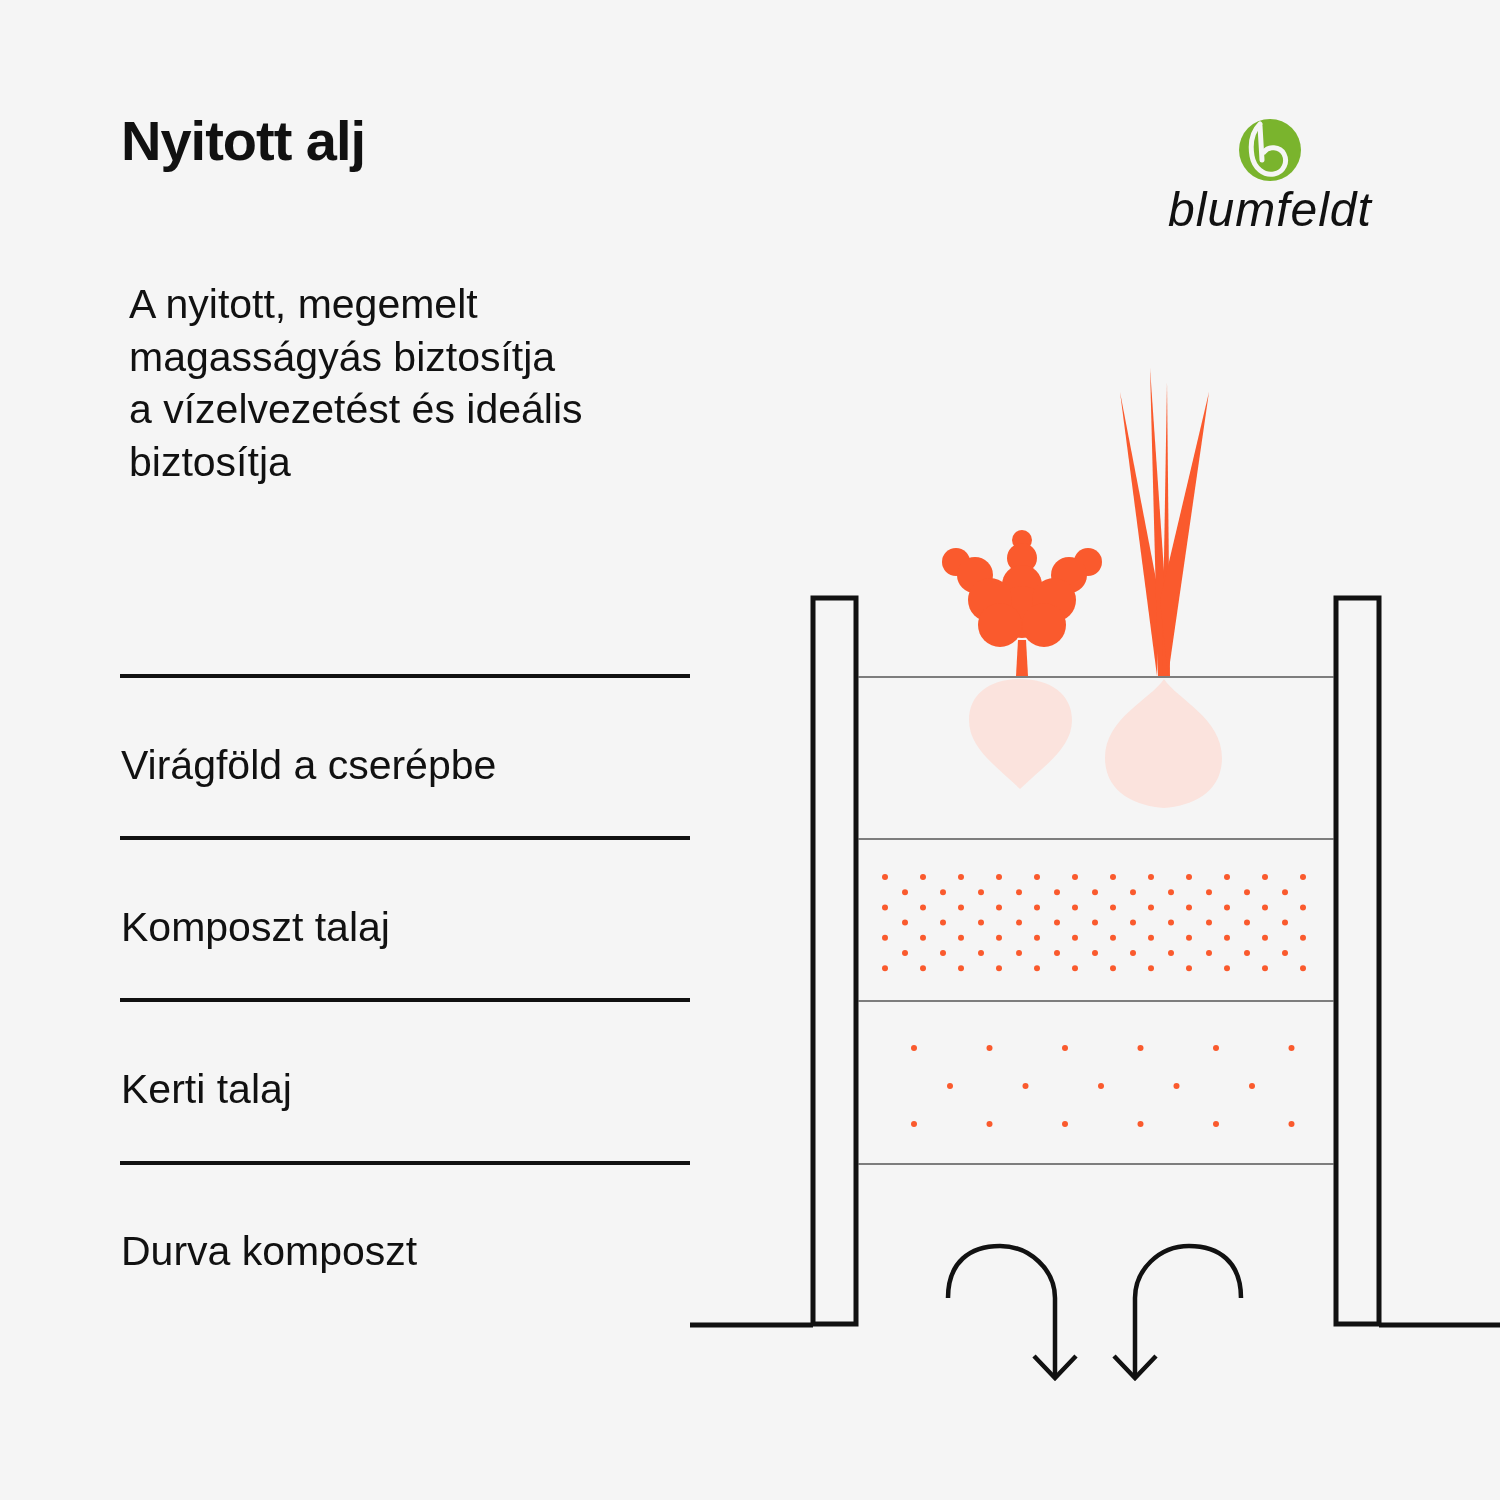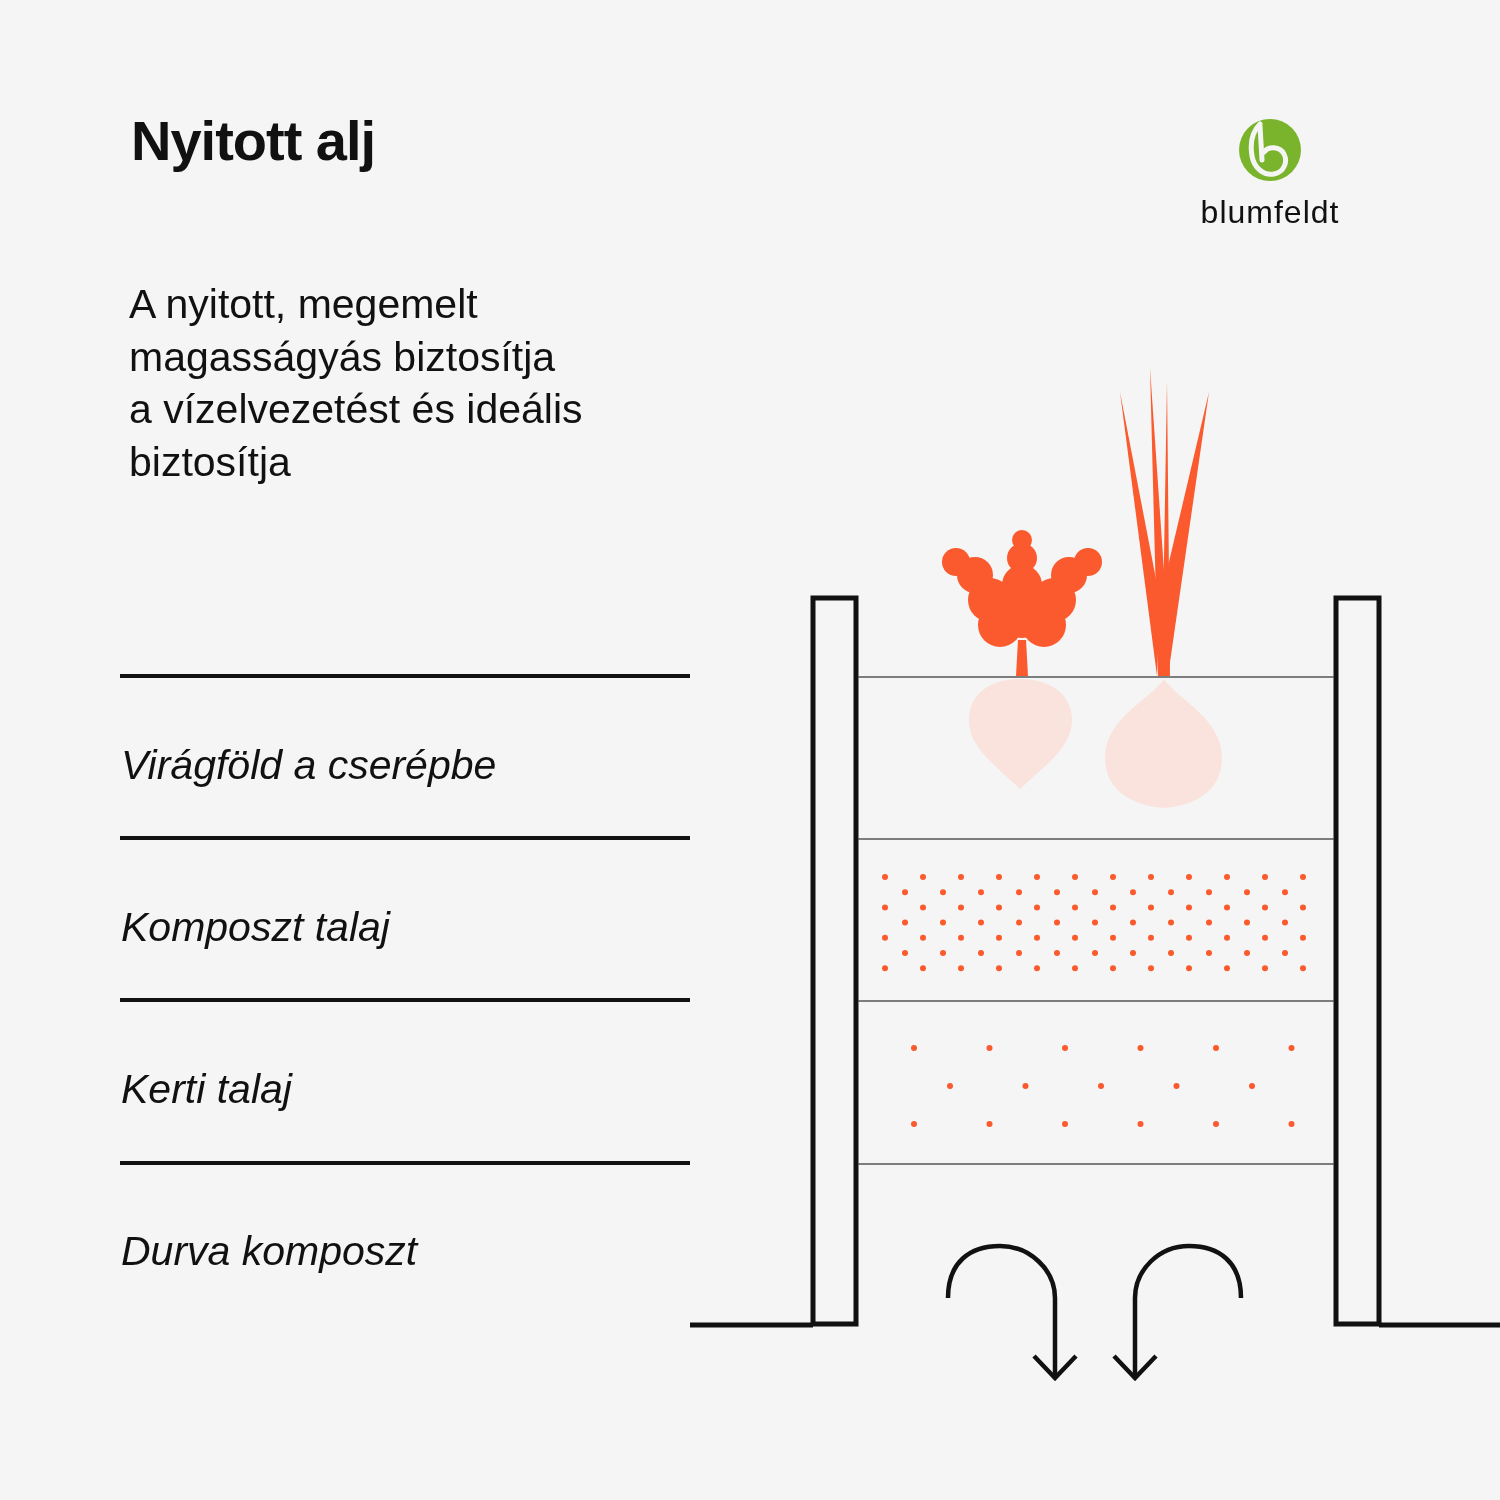--- a/index.html
+++ b/index.html
@@ -1,24 +1,24 @@
 <!DOCTYPE html>
 <html><head>
 <meta charset="utf-8">
 <style>
   html, body { margin:0; padding:0; }
   body { width:1500px; height:1500px; background:#f5f5f5; position:relative; overflow:hidden;
          font-family:"Liberation Sans", "DejaVu Sans", sans-serif; color:#111; }
-  .title { position:absolute; left:131px; top:108px; font-size:56px; font-weight:700; letter-spacing:-1px; margin:0; }
+  .title { position:absolute; left:121px; top:108px; font-size:56px; font-weight:700; letter-spacing:-1px; margin:0; }
   .desc { position:absolute; left:121px; top:270px; width:560px; font-size:41px; line-height:52.5px; margin:8px; }
   .logo { position:absolute; left:1150px; top:118px; width:240px; text-align:center; }
   .logo-mark { display:block; margin:0 auto; width:64px; height:64px; }
-  .logo-word { display:block; font-size:32px; letter-spacing:1px; margin-top:12px; color:#111; }
+  .logo-word { display:block; font-size:48px; letter-spacing:1px; margin-top:0; color:#111;font-style:italic; }
   .rule { position:absolute; left:120px; width:570px; height:4px; background:#111; }
-  .layer-label { position:absolute; left:121px; font-size:41px;font-style:italic; }
+  .layer-label { position:absolute; left:121px; font-size:41px; }
   svg.diagram { position:absolute; left:0; top:0; }
 </style>
 </head>
 <body>
 
 <h1 class="title">Nyitott alj</h1>
 
 <p class="desc">
   <span>A nyitott, megemelt</span><br>
   <span>magasságyás biztosítja</span><br>

